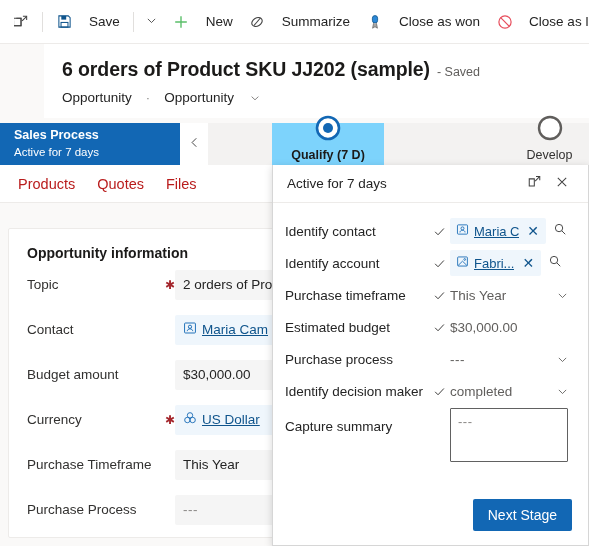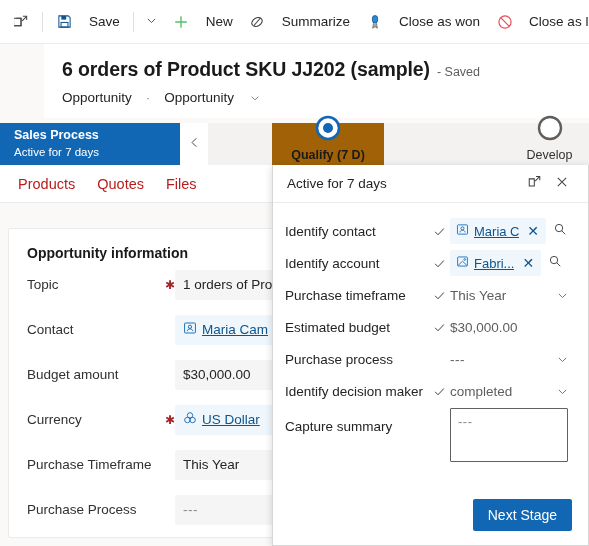--- a/index.html
+++ b/index.html
@@ -337,21 +337,21 @@
     </div>
 
     <div class="bpf-collapse">
       <span>
         <svg width="13" height="13" viewBox="0 0 16 16">
           <path d="M10.2 2.8 L5 8 L10.2 13.2" fill="none" stroke="#424242" stroke-width="1.2"></path>
         </svg>
       </span>
     </div>
 
-    <div class="bpf-stage" style="left:272px; width:112px; background:#a16207;">
+    <div class="bpf-stage" style="left:272px; width:112px; background:#7dd3fc;">
       <span class="stage-marker">
         <svg width="28" height="28" viewBox="0 0 28 28">
           <circle cx="14" cy="14" r="11" fill="#ffffff" stroke="#1267b4" stroke-width="2.6"></circle>
           <circle cx="14" cy="14" r="5" fill="#1267b4"></circle>
         </svg>
       </span>
       <span class="bpf-stage-label">
         <span>Qualify</span>&nbsp;<span>(7 D)</span>
       </span>
     </div>
@@ -373,21 +373,21 @@
   </div>
 
   <div class="form-card">
     <div class="section-title">Opportunity information</div>
 
     <div class="field-row">
       <div class="field-label">
         <span class="lbl">Topic</span>
         <span class="req-star">✱</span>
       </div>
-      <div class="field-value">1 orders of Pro</div>
+      <div class="field-value">2 orders of Pro</div>
     </div>
 
     <div class="field-row">
       <div class="field-label">
         <span class="lbl">Contact</span>
       </div>
       <div class="field-value lookup">
         <span>
           <svg width="14" height="14" viewBox="0 0 16 16">
             <rect x="1.8" y="2.3" width="12.4" height="11.4" rx="1" fill="none" stroke="#1267b4" stroke-width="1.05"></rect>

